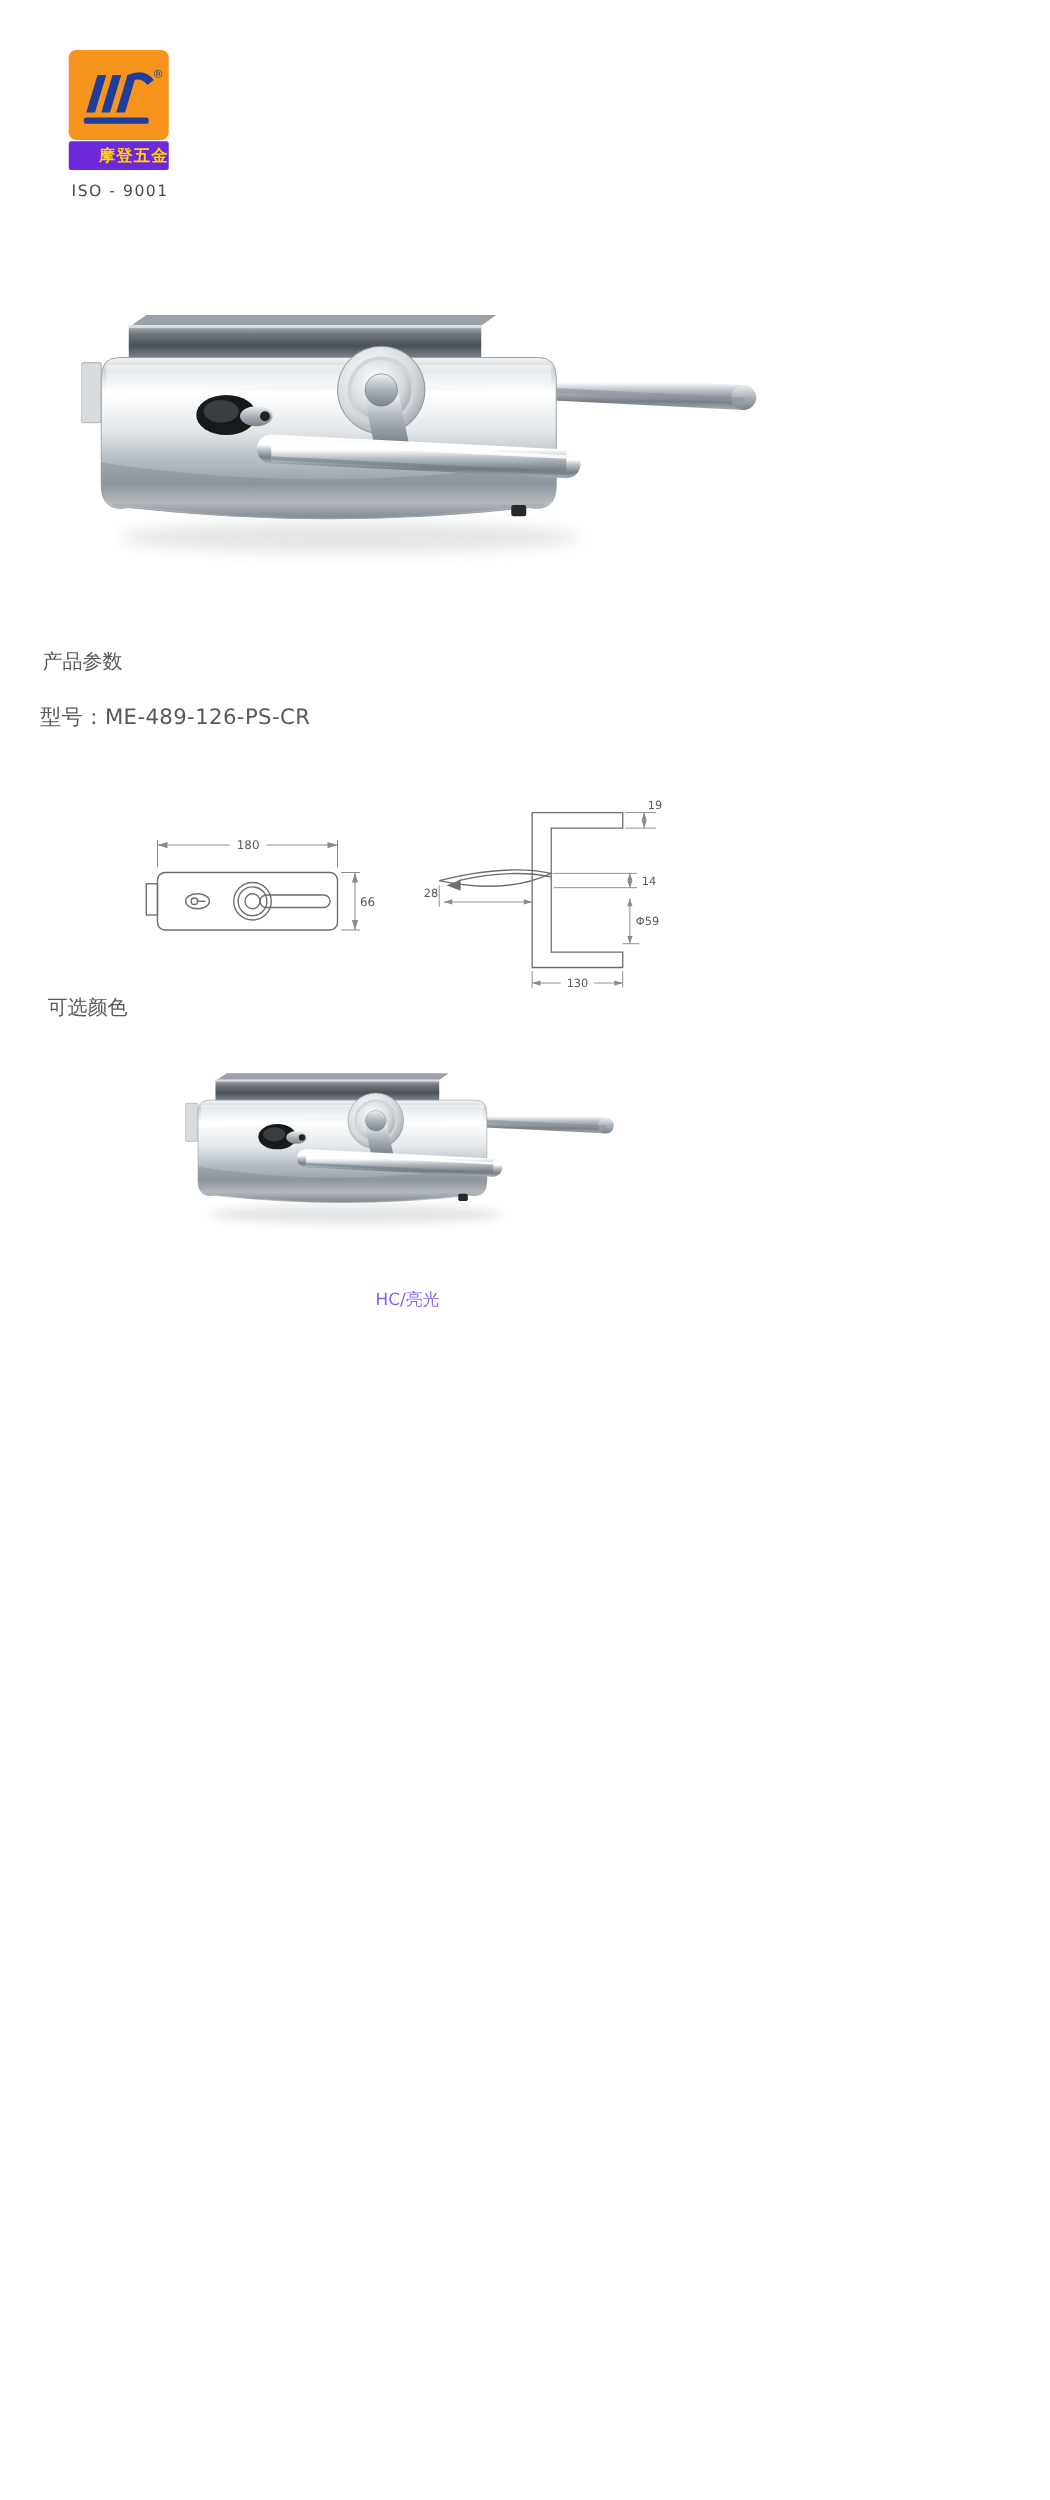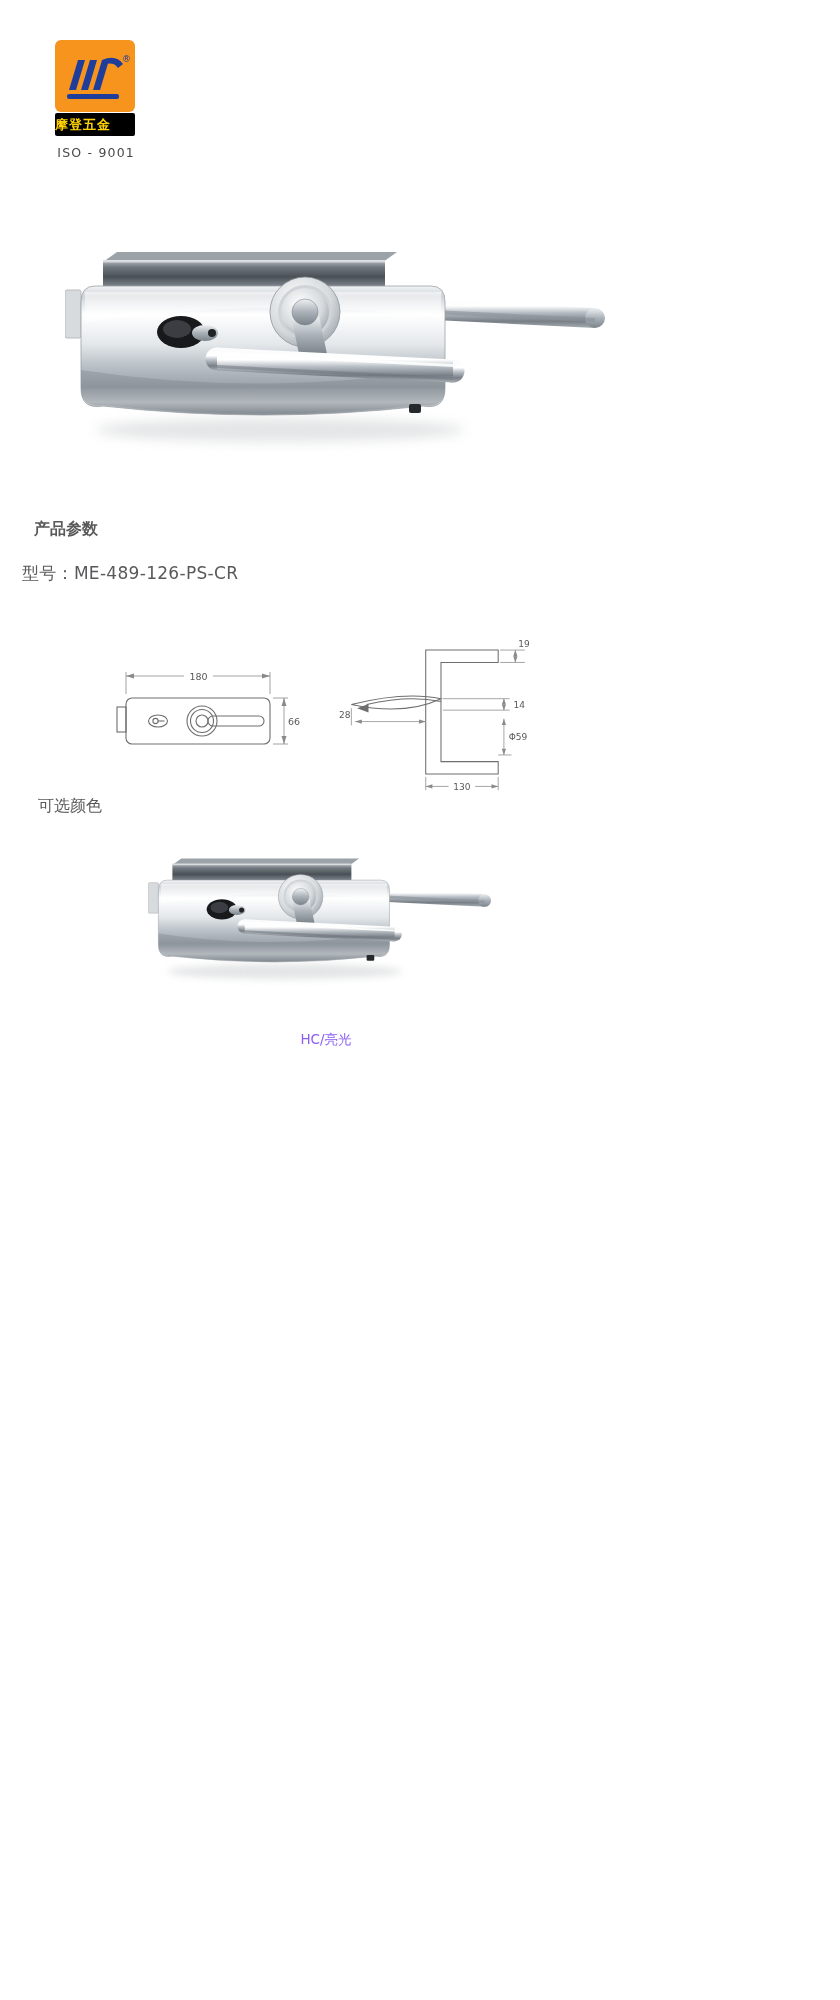--- a/index.html
+++ b/index.html
@@ -10,22 +10,22 @@
     color:#595959;
   }
   .abs{position:absolute;}
   
   .brand{left:55px;top:40px;width:80px;}
   .logo-mark{
     width:80px;height:72px;background:#F7941E;border-radius:6px;
     display:flex;align-items:center;justify-content:center;
   }
   .logo-band{
-    width:80px;height:23px;background:#000000;border-radius:2px;
-    display:flex;align-items:center;justify-content:flex-start;
+    width:80px;height:23px;background:#6d28d9;border-radius:2px;
+    display:flex;align-items:center;justify-content:flex-end;
     color:#FFD200;font-size:13px;font-weight:bold;letter-spacing:1px;
     margin-top:1px;
   }
   .iso-text{
     margin-top:9px;font-size:12.5px;color:#4a4a4a;letter-spacing:1.2px;text-align:right;
   }
   
   .section-title{font-size:16px;color:#595959;}
   .model-line{font-size:17px;color:#58595b;letter-spacing:.3px;}
   
@@ -138,23 +138,23 @@
     </div>
     <div class="iso-text">ISO - 9001</div>
   </header>
 
   <figure class="abs photo-main">
     <svg width="560" height="230" viewBox="0 0 560 230" xmlns:xlink="http://www.w3.org/1999/xlink">
       <use href="#lock-figure" xlink:href="#lock-figure"></use>
     </svg>
   </figure>
 
-  <h2 class="abs section-title" style="left:34px;top:519px;margin:0;font-weight:bold;">产品参数</h2>
-
-  <div class="abs model-line" style="left:22px;top:562px;">
+  <h2 class="abs section-title" style="left:34px;top:519px;margin:0;font-weight:normal;">产品参数</h2>
+
+  <div class="abs model-line" style="left:32px;top:562px;">
     <span>型号：</span><span>ME-489-126-PS-CR</span>
   </div>
 
   <div class="abs drawing-front">
     <svg width="192" height="128" viewBox="0 0 192 128">
       <g stroke="#6e6e6e" stroke-width="1.1" fill="none">
         <rect x="14" y="30" width="144" height="46" rx="6"></rect>
         <rect x="5" y="39" width="9" height="25"></rect>
         <ellipse cx="46" cy="53" rx="9.5" ry="6"></ellipse>
         <circle cx="43.5" cy="53" r="2.6"></circle>

